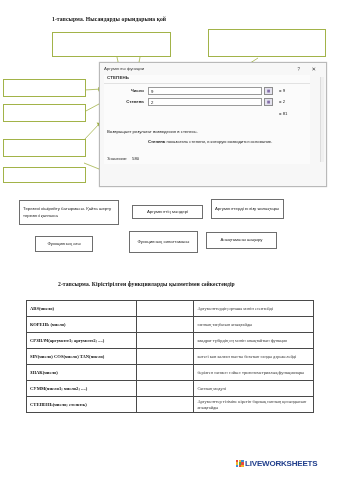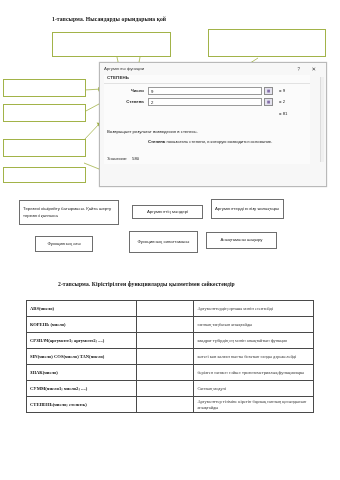--- a/index.html
+++ b/index.html
@@ -291,14 +291,28 @@
         <td class="col-desc">Санның модулі</td>
       </tr>
       <tr>
         <td class="col-fn">СТЕПЕНЬ(число; степень)</td>
         <td class="col-mid"></td>
         <td class="col-desc">Аргументтер тізіміне кіретін барлық санның қосындысын анықтайды</td>
       </tr>
     </tbody>
   </table>
 
+  <div class="logo">
+    <span class="logo-mark">
+      <i style="background:#e84a3d"></i>
+        <i style="background:#f3b52b"></i>
+        <i style="background:#3f8fd6"></i>
+      <i style="background:#f3b52b"></i>
+        <i style="background:#4aa84a"></i>
+        <i style="background:#e84a3d"></i>
+      <i style="background:#3f8fd6"></i>
+        <i style="background:#e84a3d"></i>
+        <i style="background:#f3b52b"></i>
+    </span>
+    <span class="logo-text">LIVEWORKSHEETS</span>
+  </div>
 
 </div>
 
 </body></html>

